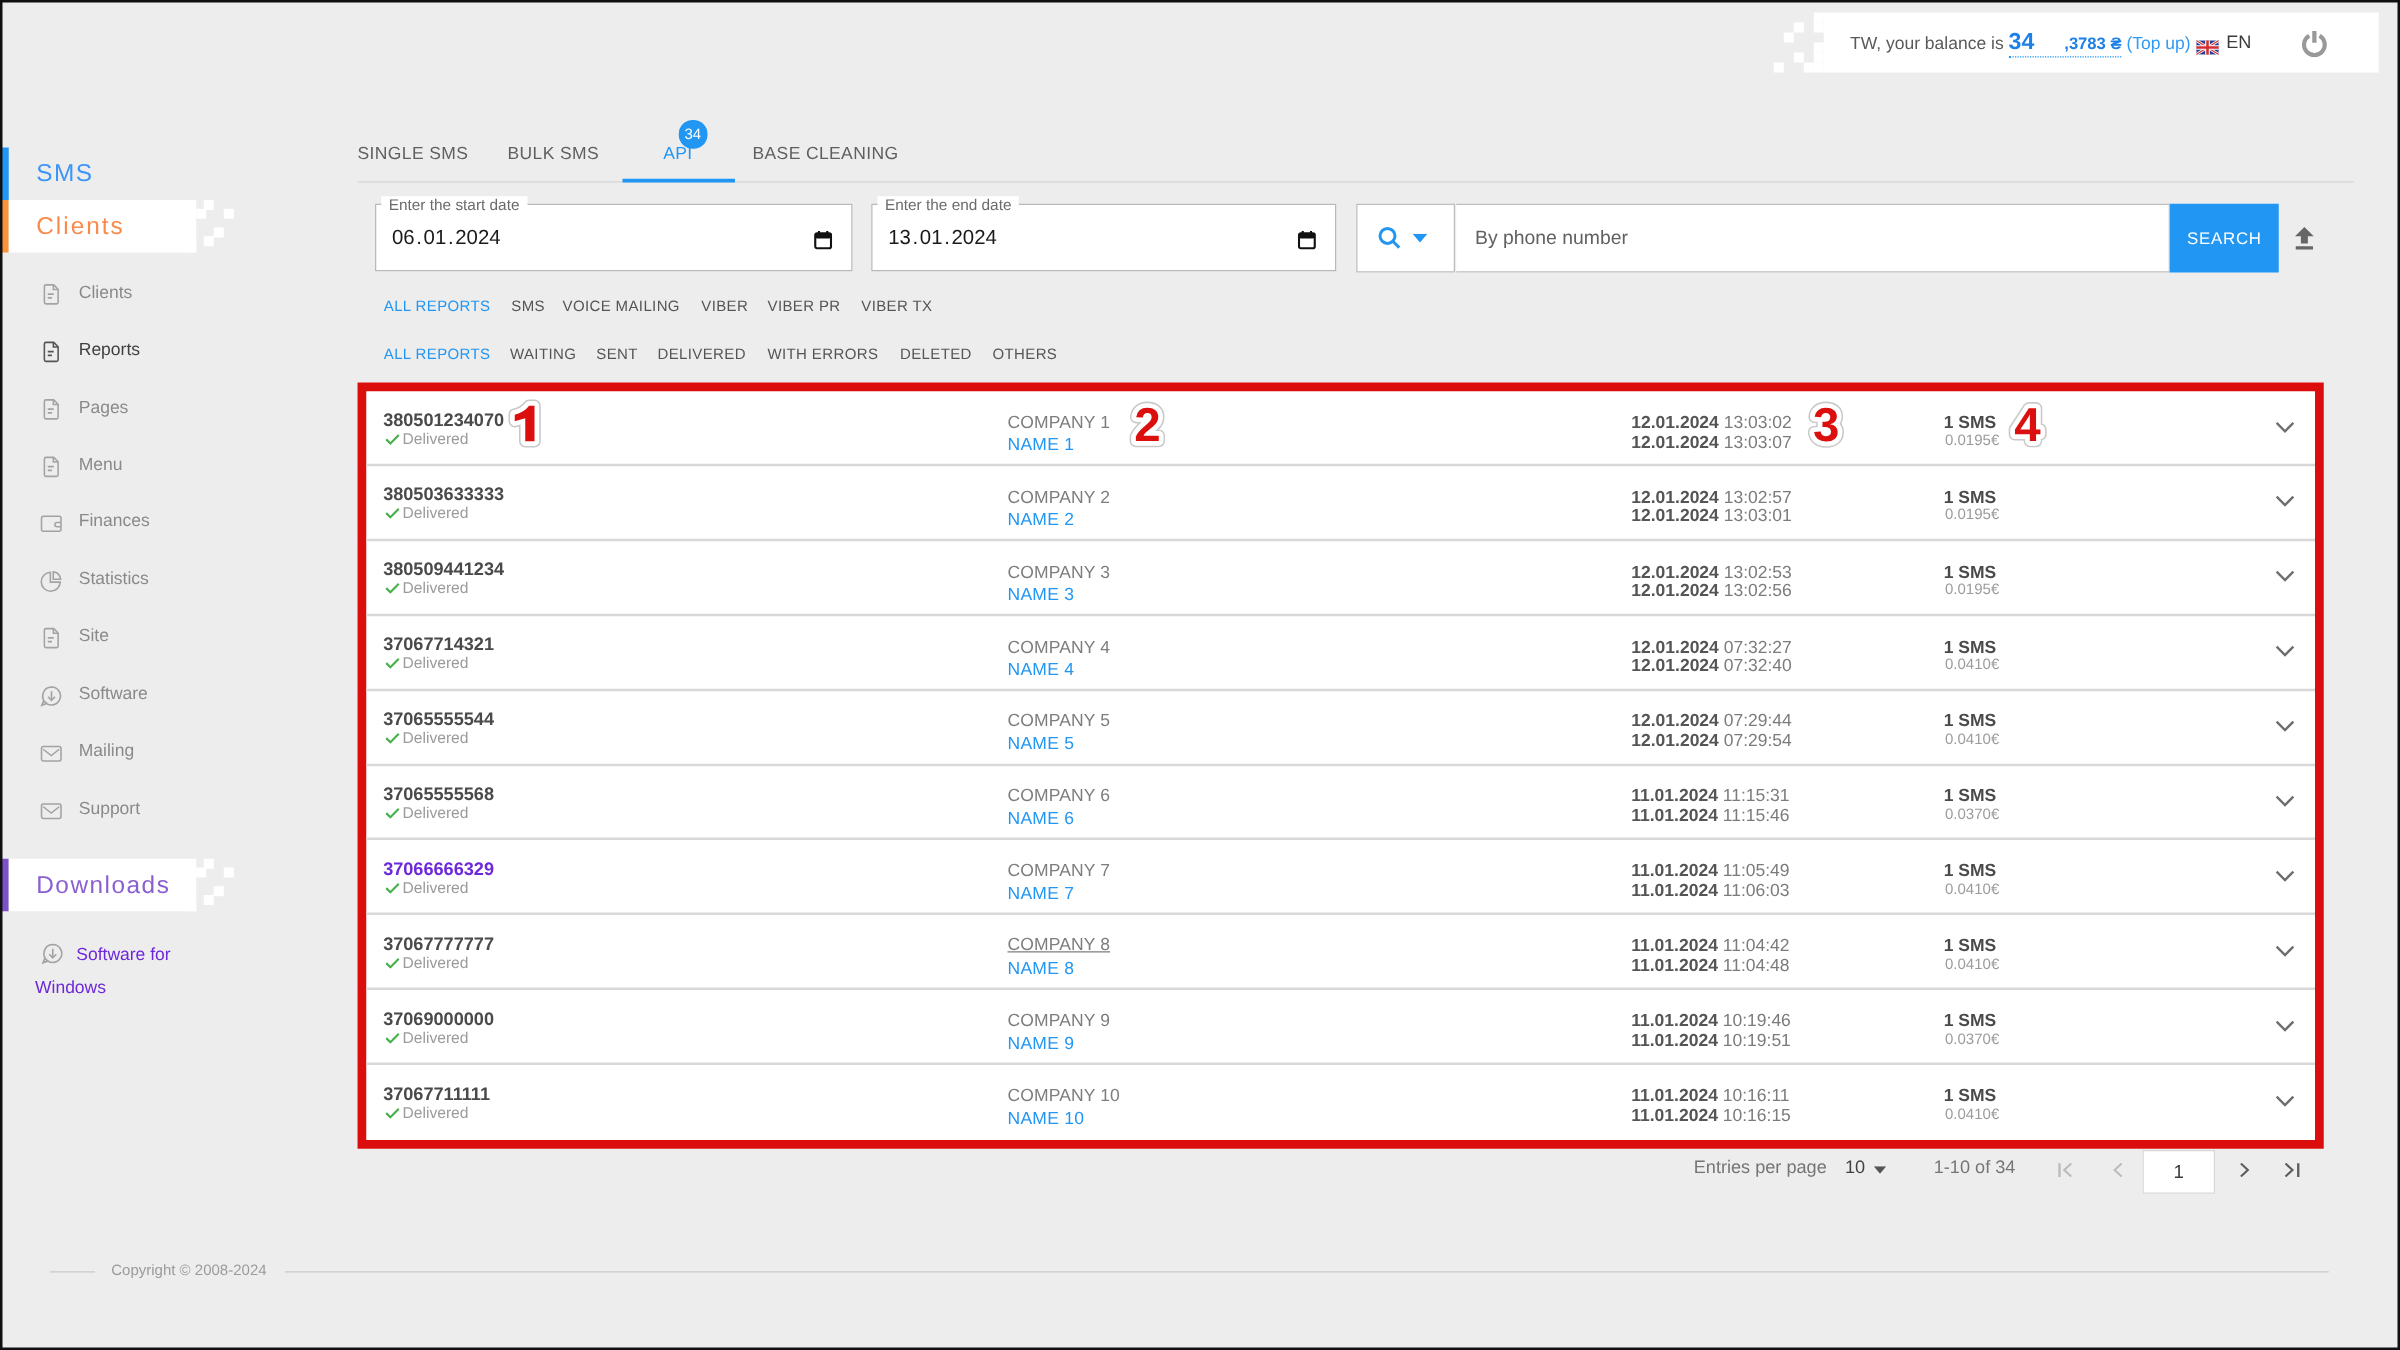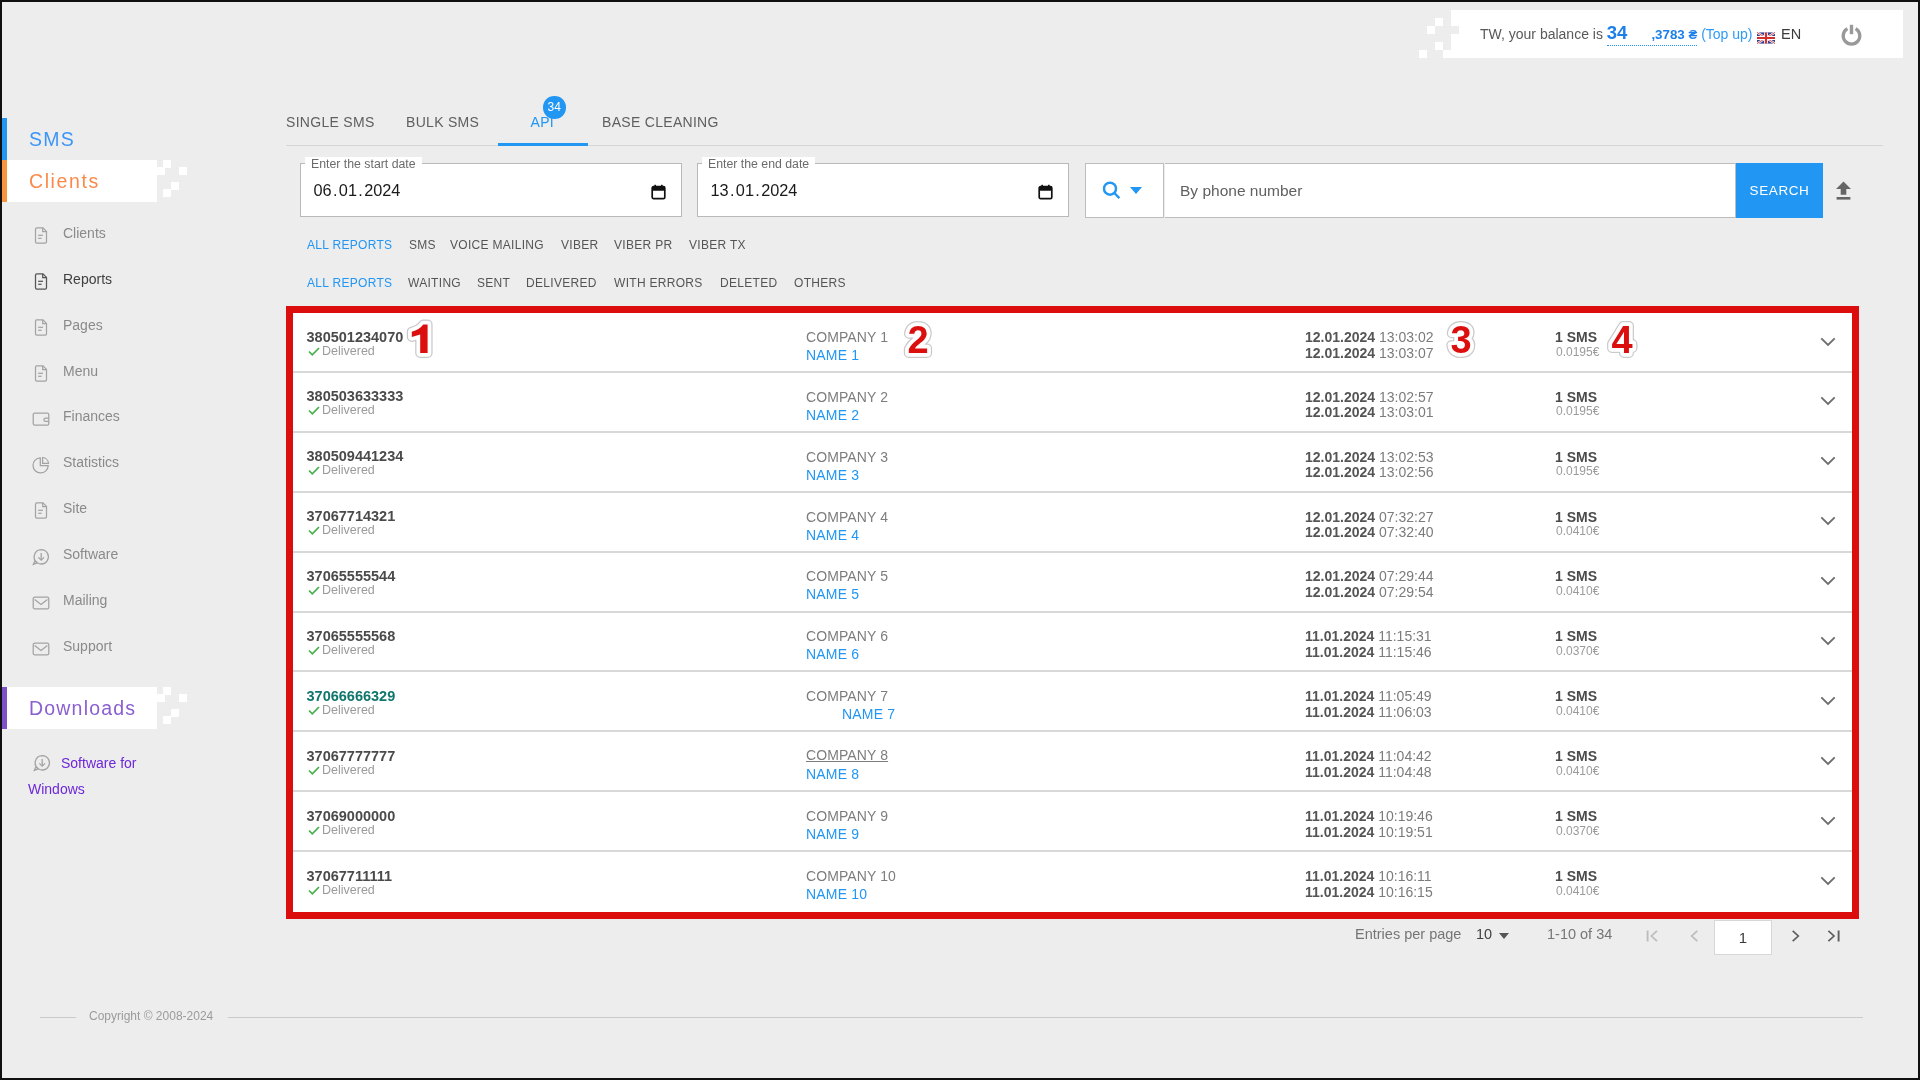--- a/index.html
+++ b/index.html
@@ -271,27 +271,27 @@
 <div class="abs" style="left:806px;top:628.3px;font-size:14px;color:#7d7d7d;letter-spacing:.1px;">COMPANY 6</div>
 <div class="abs" style="left:806px;top:646.3px;font-size:14px;color:#2196f3;letter-spacing:.2px;">NAME 6</div>
 <div class="abs" style="left:1305px;top:628.3px;font-size:14px;color:#7b7b7b;text-align:center;"><b style="color:#555;">11.01.2024</b> 11:15:31</div>
 <div class="abs" style="left:1305px;top:644.0px;font-size:14px;color:#7b7b7b;"><b style="color:#555;">11.01.2024</b> 11:15:46</div>
 <div class="abs" style="left:1555px;top:628.3px;font-size:14px;font-weight:bold;color:#4a4a4a;">1 SMS</div>
 <div class="abs" style="left:1556px;top:644.0px;font-size:12px;color:#9b9b9b;">0.0370€</div>
 <svg class="abs" style="left:1820px;top:636.0px;" width="16" height="10" viewBox="0 0 16 10">
     <path d="M1.3 1.3 L8 8 L14.7 1.3" fill="none" stroke="#6e6e6e" stroke-width="1.9"></path>
   </svg>
 <div class="abs" style="left:293px;top:670.4px;width:1559px;height:2px;background:#d8d8d8;"></div>
-<div class="abs" style="left:306.5px;top:687.9px;font-size:14.5px;font-weight:bold;color:#0f766e;">37066666329</div>
+<div class="abs" style="left:306.5px;top:687.9px;font-size:14.5px;font-weight:bold;color:#6d28d9;">37066666329</div>
 <svg class="abs" style="left:307.5px;top:705.9px;" width="12" height="9" viewBox="0 0 12 9">
     <path d="M1 4.5 L4.3 7.8 L11 1" fill="none" stroke="#46b04a" stroke-width="1.7"></path>
   </svg>
 <div class="abs" style="left:322px;top:702.9px;font-size:12.5px;color:#9b9b9b;">Delivered</div>
 <div class="abs" style="left:806px;top:688.2px;font-size:14px;color:#7d7d7d;letter-spacing:.1px;text-align:right;">COMPANY 7</div>
-<div class="abs" style="left:806px;top:706.2px;font-size:14px;color:#2196f3;letter-spacing:.2px;margin-left:36px;">NAME 7</div>
+<div class="abs" style="left:806px;top:706.2px;font-size:14px;color:#2196f3;letter-spacing:.2px;">NAME 7</div>
 <div class="abs" style="left:1305px;top:688.2px;font-size:14px;color:#7b7b7b;"><b style="color:#555;">11.01.2024</b> 11:05:49</div>
 <div class="abs" style="left:1305px;top:703.9px;font-size:14px;color:#7b7b7b;"><b style="color:#555;">11.01.2024</b> 11:06:03</div>
 <div class="abs" style="left:1555px;top:688.2px;font-size:14px;font-weight:bold;color:#4a4a4a;">1 SMS</div>
 <div class="abs" style="left:1556px;top:703.9px;font-size:12px;color:#9b9b9b;">0.0410€</div>
 <svg class="abs" style="left:1820px;top:695.9px;" width="16" height="10" viewBox="0 0 16 10">
     <path d="M1.3 1.3 L8 8 L14.7 1.3" fill="none" stroke="#6e6e6e" stroke-width="1.9"></path>
   </svg>
 <div class="abs" style="left:293px;top:730.3px;width:1559px;height:2px;background:#d8d8d8;"></div>
 <div class="abs" style="left:306.5px;top:747.8px;font-size:14.5px;font-weight:bold;color:#4a4a4a;">37067777777</div>
 <svg class="abs" style="left:307.5px;top:765.8px;" width="12" height="9" viewBox="0 0 12 9">

